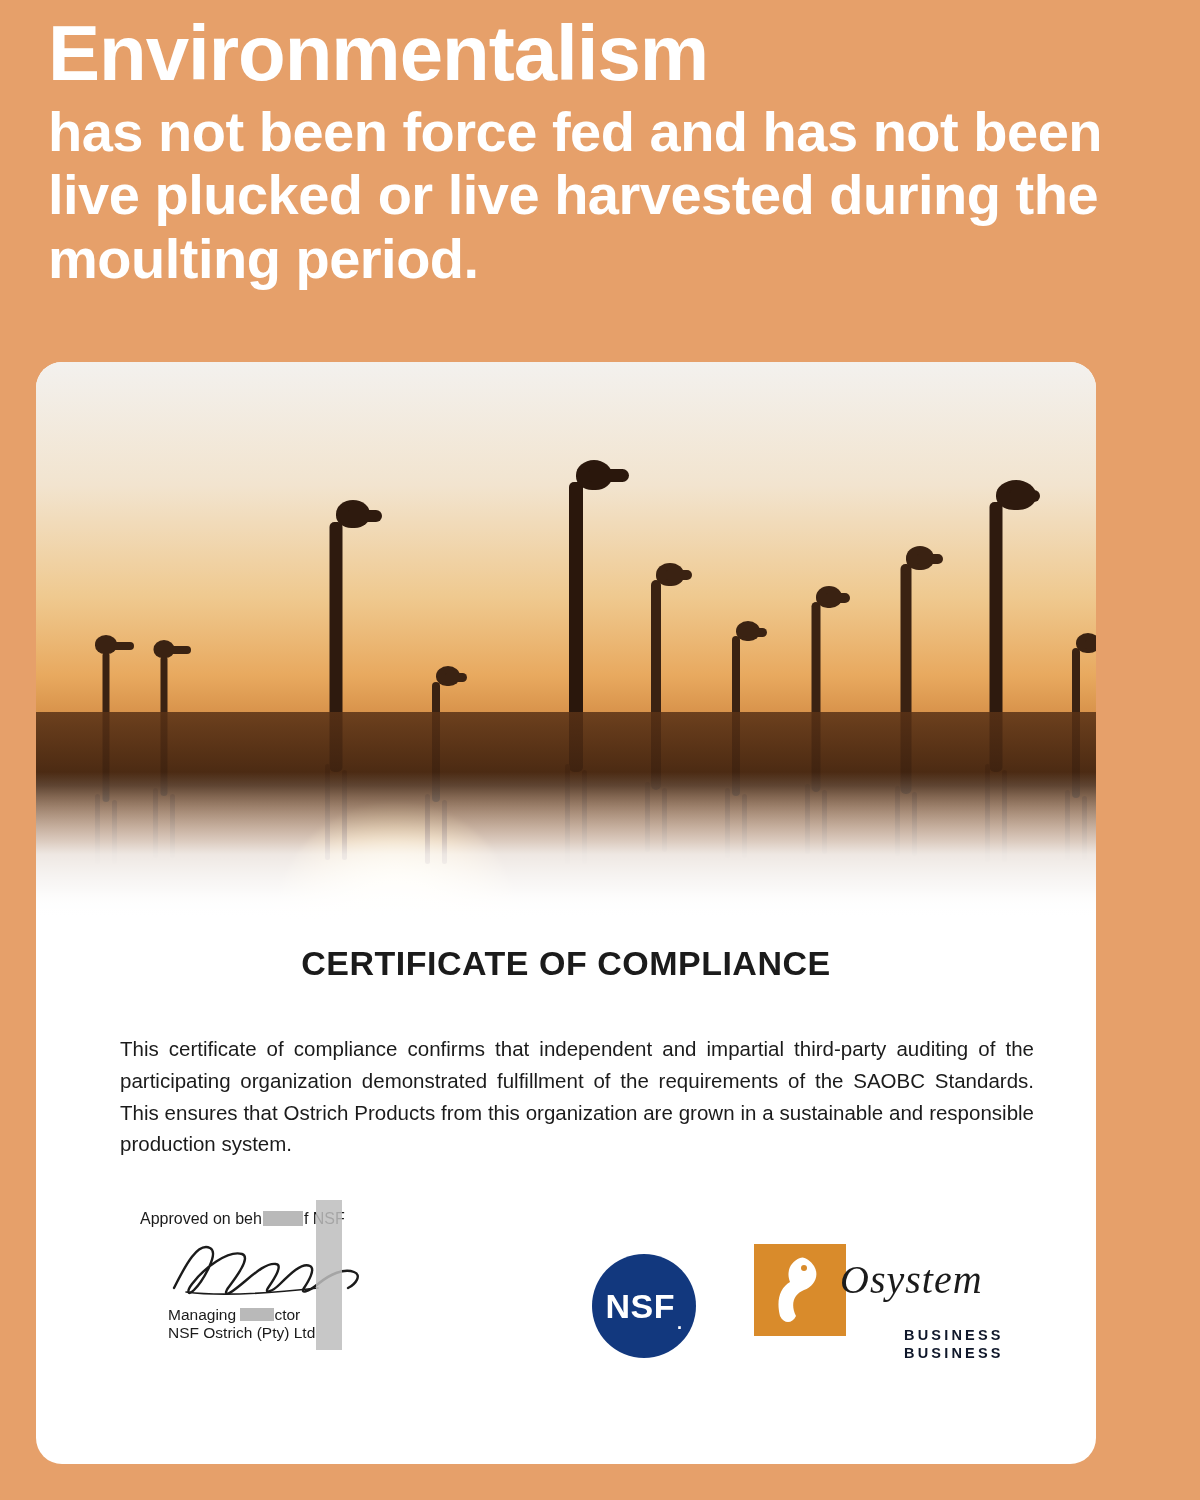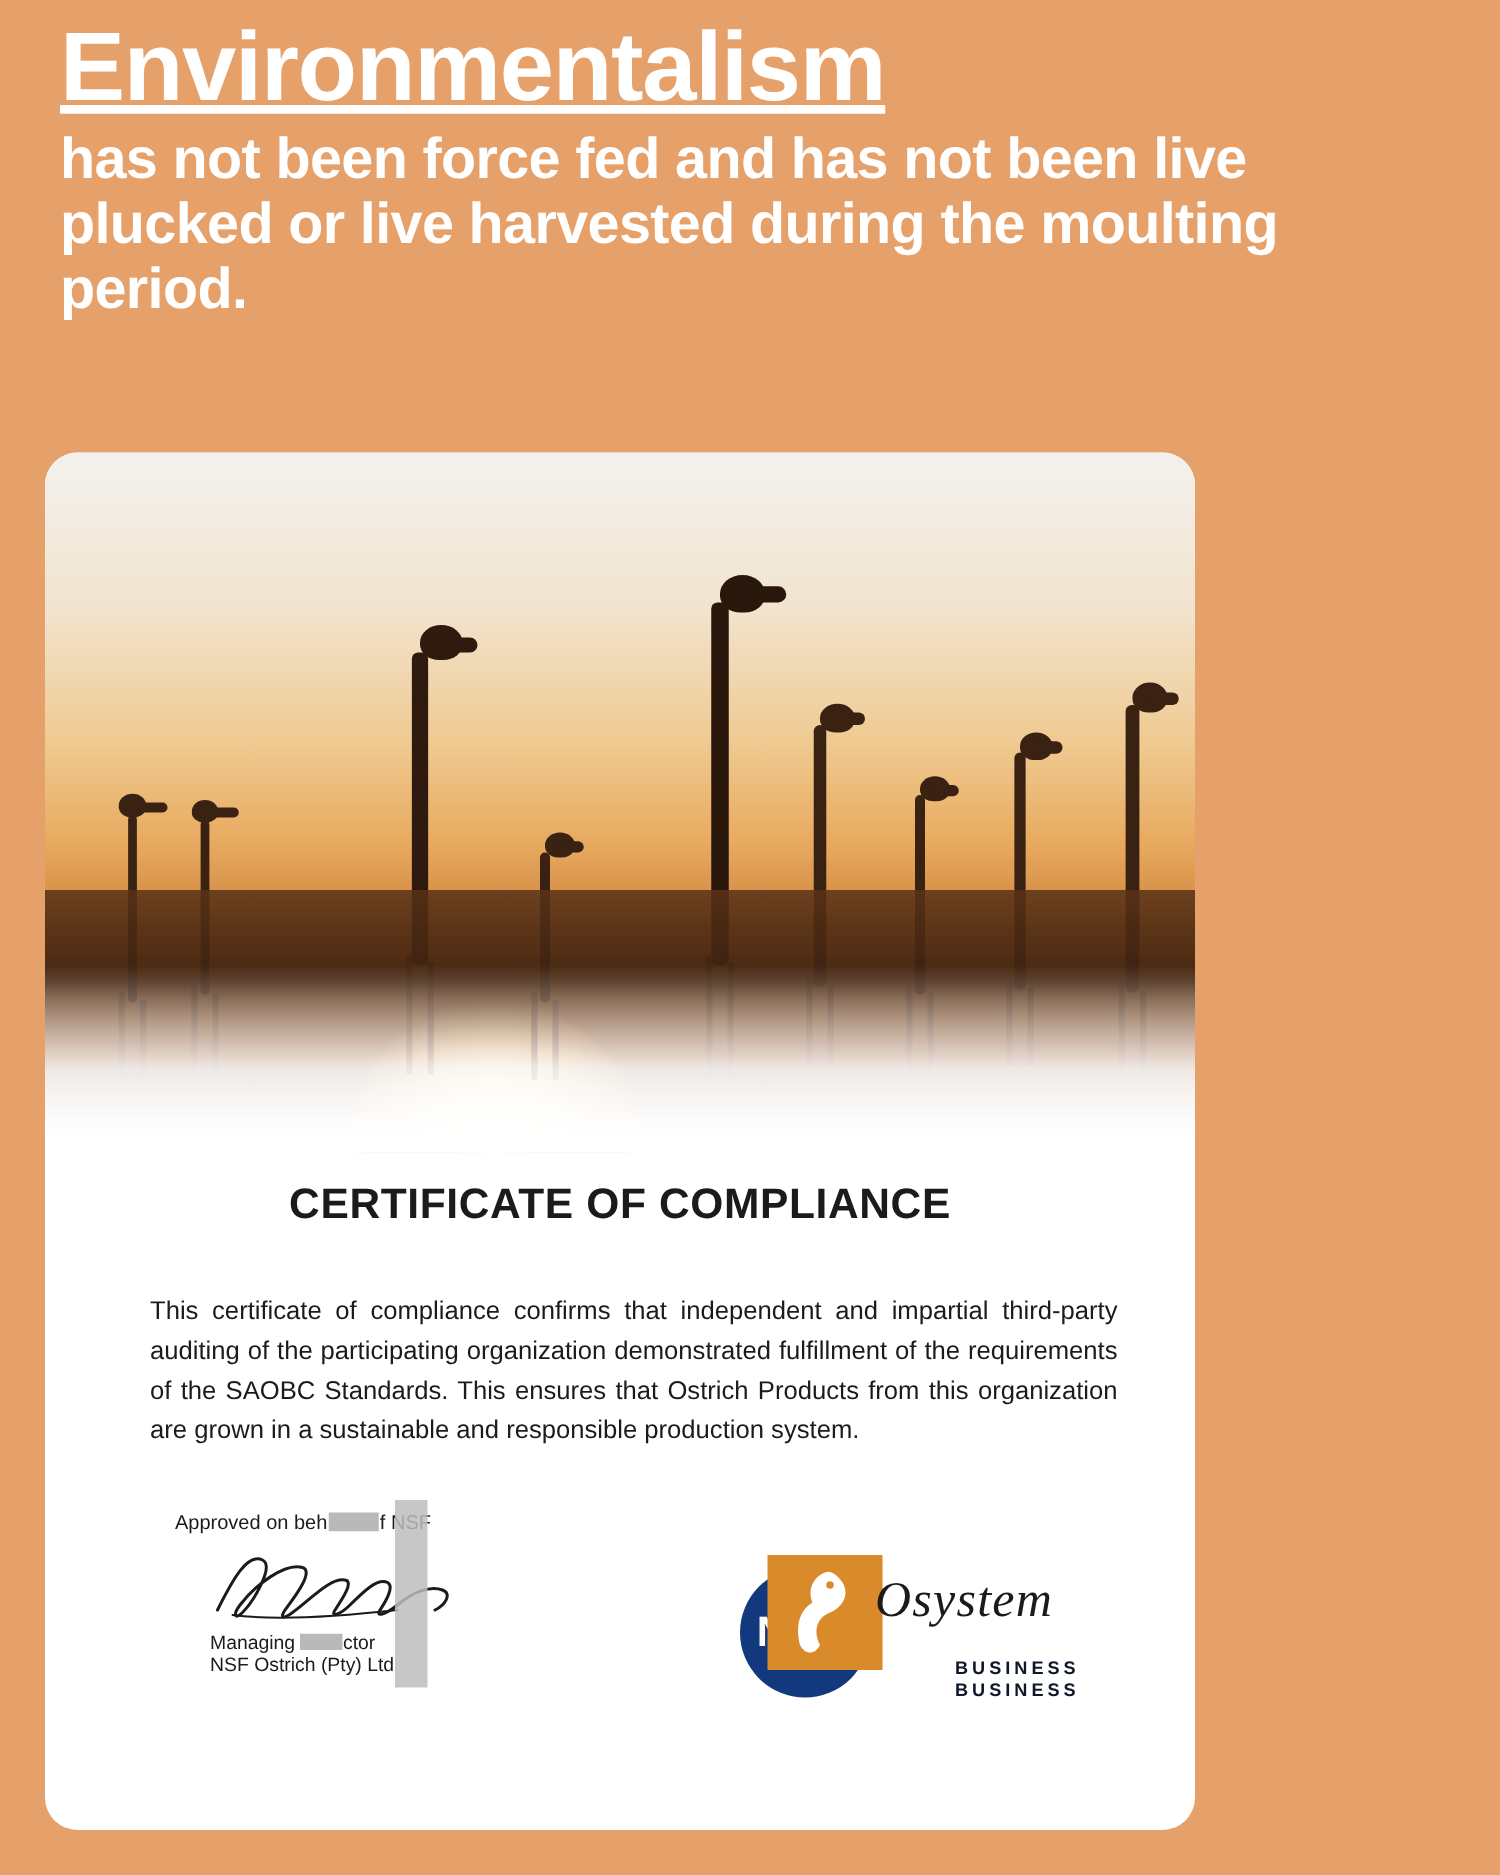--- a/index.html
+++ b/index.html
@@ -27,37 +27,36 @@
     padding: 14px 40px 0 48px;
   }
   .headline {
     color: #ffffff;
     font-size: 78px;
     font-weight: bold;
     line-height: 1.02;
     letter-spacing: -1px;
     margin: 0 0 6px 0;
     white-space: nowrap;
-    text-decoration: underline;
   }
   .subhead {
     color: #ffffff;
-    font-size: 46px;
+    font-size: 56px;
     font-weight: bold;
     line-height: 1.14;
     margin: 0;
     letter-spacing: -0.5px;
   }
 
   
   .cert-card {
     position: absolute;
     left: 36px;
     top: 362px;
-    width: 920px;
+    width: 1060px;
     height: 1102px;
     background: #ffffff;
     border-radius: 26px;
     overflow: hidden;
     box-sizing: border-box;
   }
 
   
   .photo {
     position: relative;

